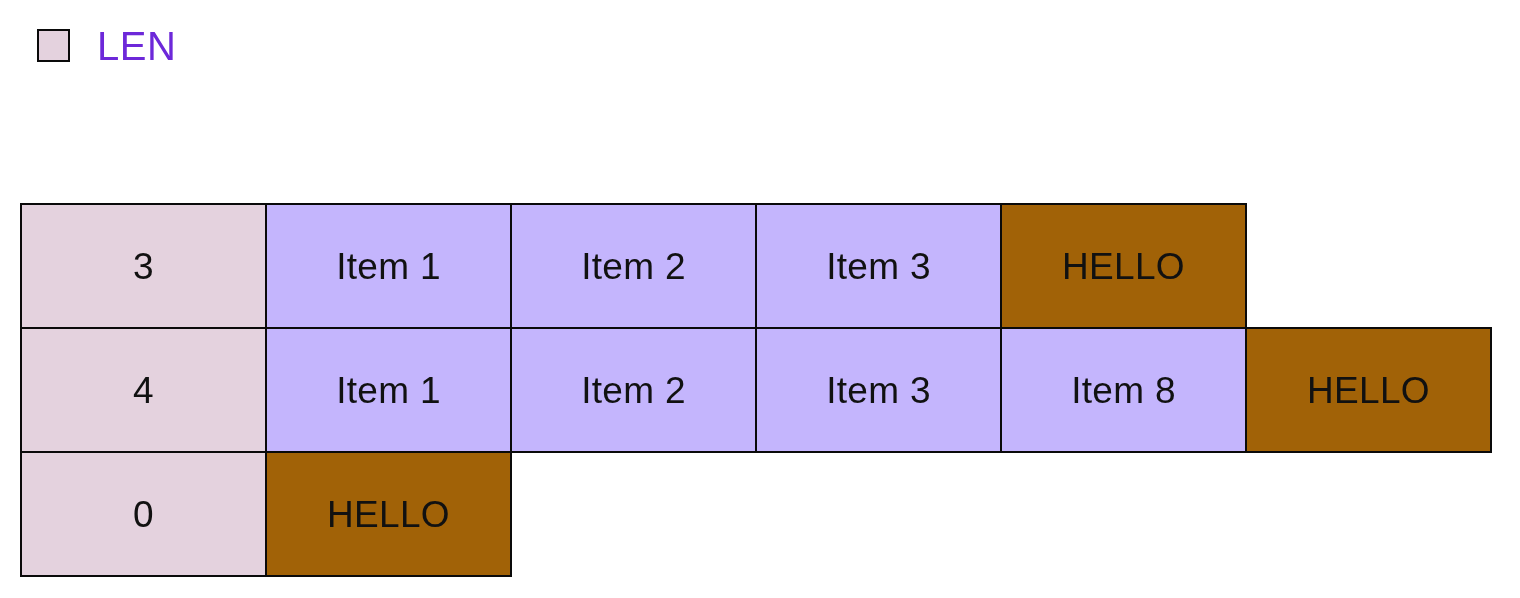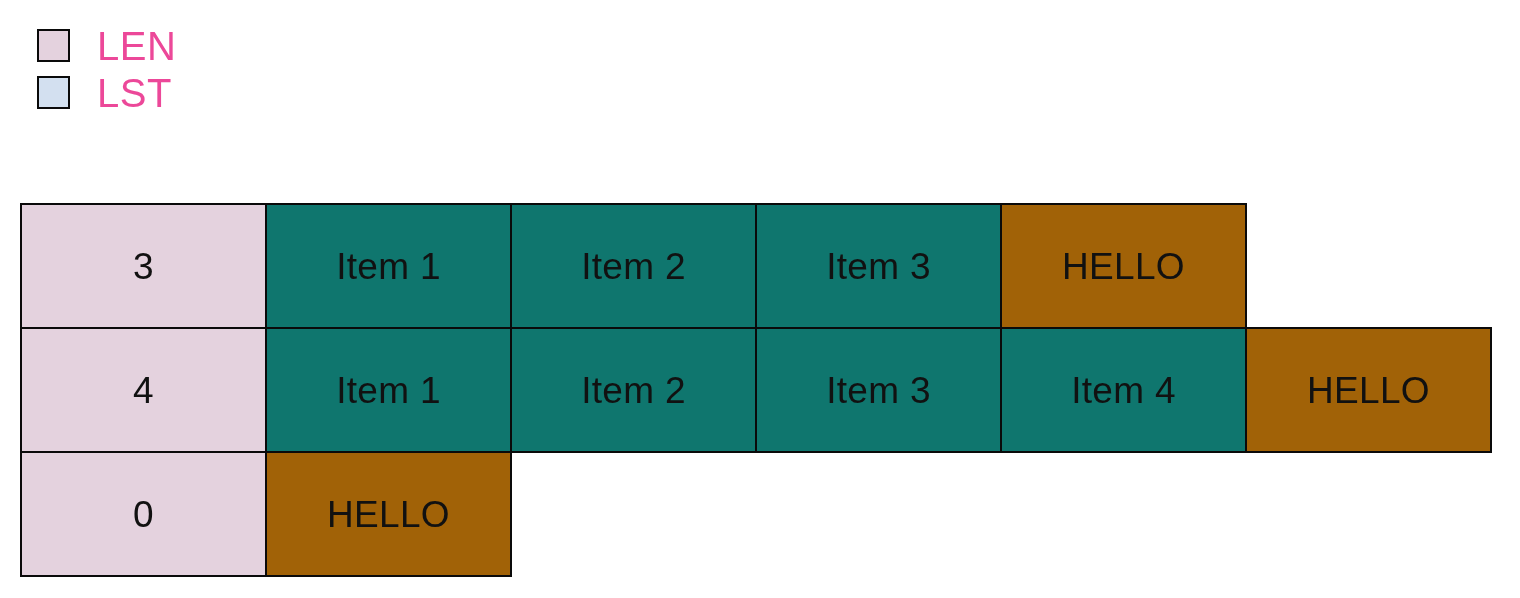--- a/index.html
+++ b/index.html
@@ -34,21 +34,21 @@
     height: 33px;
     box-sizing: border-box;
     border: 2px solid #0a0a0a;
     flex: 0 0 auto;
   }
   .legend-label {
     margin-left: 27px;
     font-size: 40px;
     line-height: 40px;
     letter-spacing: 0.5px;
-    color: #ec4899;
+    color: #6d28d9;
     white-space: nowrap;
   }
 
   
   #table {
     position: absolute;
     left: 20px;
     top: 203px;
   }
   .trow {
@@ -67,50 +67,46 @@
     justify-content: center;
     font-size: 37px;
     line-height: 37px;
     color: #111111;
     letter-spacing: 0.3px;
     white-space: nowrap;
   }
   .tcell:first-child { margin-left: 0; }
 
   .kind-LEN { background: #e4d2de; }
-  .kind-LST { background: #0f766e; }
+  .kind-LST { background: #c4b5fd; }
   .kind-FLD { background: #a16207; }
 </style>
 </head>
 <body>
 
 <div id="legend">
     <div class="legend-row">
       <span class="legend-swatch" style="background: rgb(228, 210, 222);"></span>
       <span class="legend-label">LEN</span>
-    </div>
-    <div class="legend-row">
-      <span class="legend-swatch" style="background: rgb(211, 224, 240);"></span>
-      <span class="legend-label">LST</span>
     </div>
   </div>
 
 <div id="table">
     <div class="trow">
       <div class="tcell kind-LEN">3</div>
       <div class="tcell kind-LST">Item 1</div>
       <div class="tcell kind-LST">Item 2</div>
       <div class="tcell kind-LST">Item 3</div>
       <div class="tcell kind-FLD">HELLO</div>
     </div>
     <div class="trow">
       <div class="tcell kind-LEN">4</div>
       <div class="tcell kind-LST">Item 1</div>
       <div class="tcell kind-LST">Item 2</div>
       <div class="tcell kind-LST">Item 3</div>
-      <div class="tcell kind-LST">Item 4</div>
+      <div class="tcell kind-LST">Item 8</div>
       <div class="tcell kind-FLD">HELLO</div>
     </div>
     <div class="trow">
       <div class="tcell kind-LEN">0</div>
       <div class="tcell kind-FLD">HELLO</div>
     </div>
   </div>
 
 </body></html>

